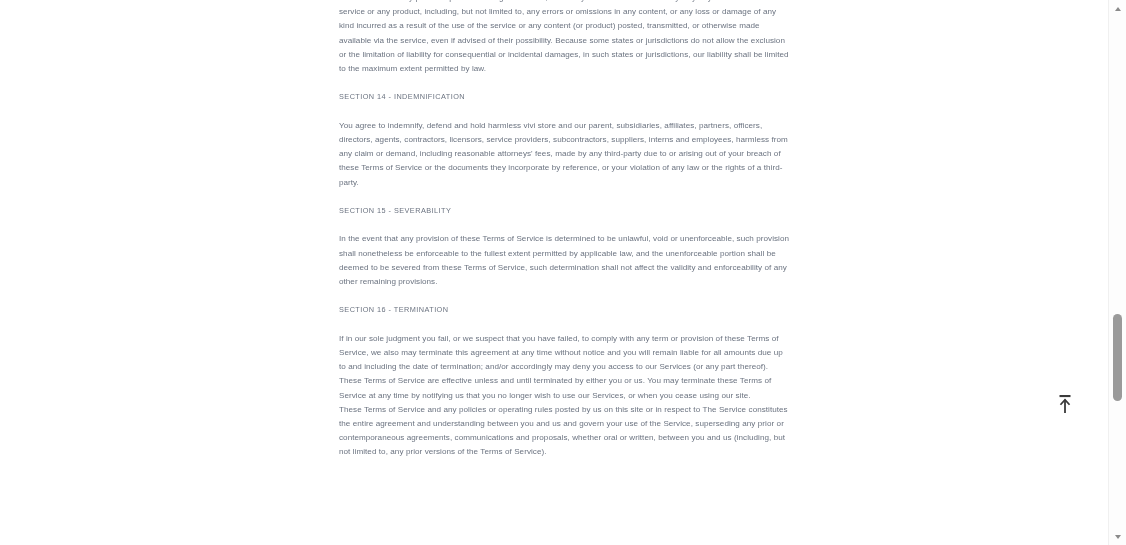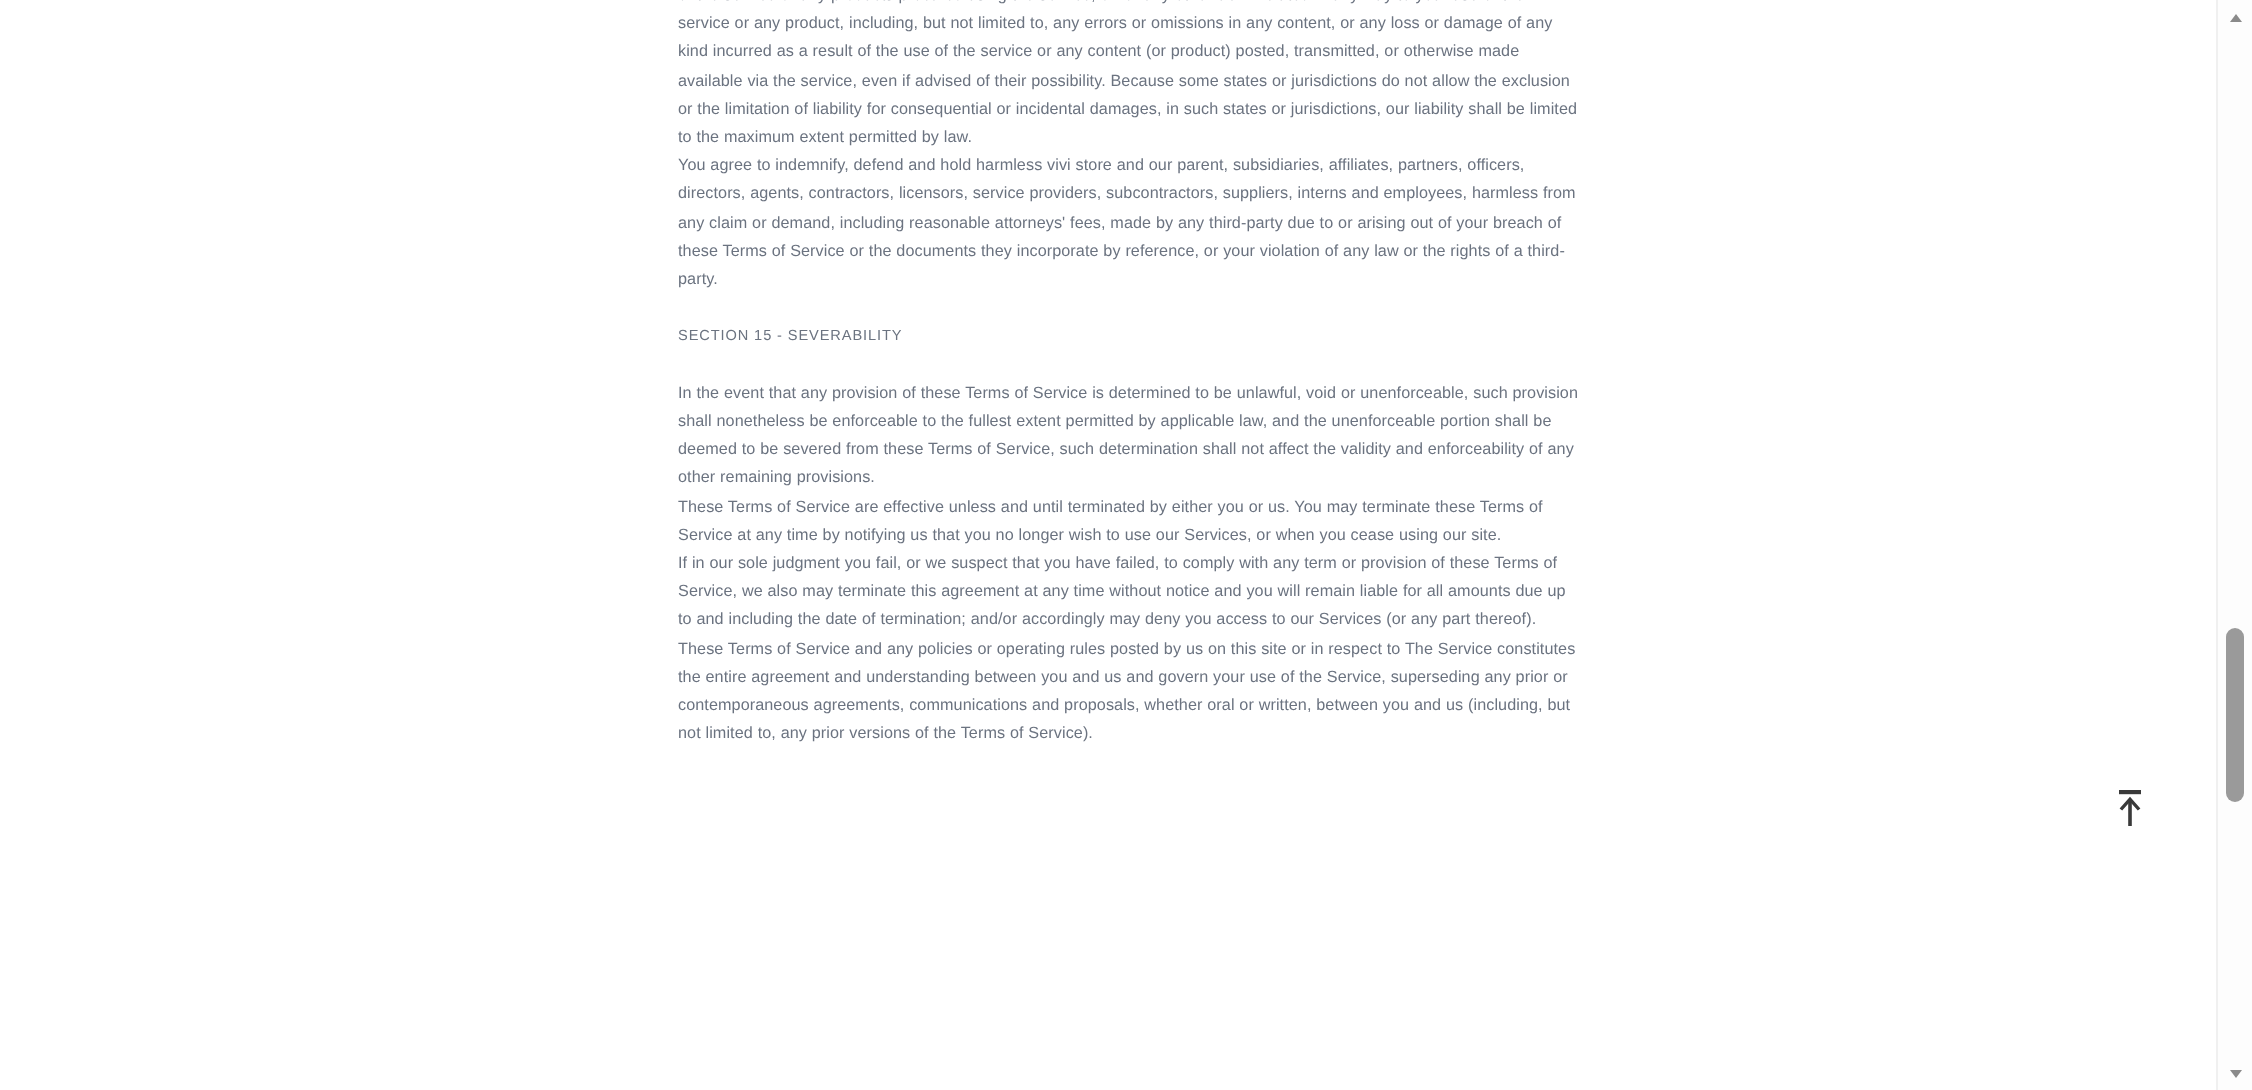--- a/index.html
+++ b/index.html
@@ -121,25 +121,27 @@
     cursor: default;
   }
 </style>
 </head>
 <body>
 
 <div id="page">
 
   <div id="doc-column">
       <p class="para">of the service or any products procured using the service, or for any other claim related in any way to your use of the service or any product, including, but not limited to, any errors or omissions in any content, or any loss or damage of any kind incurred as a result of the use of the service or any content (or product) posted, transmitted, or otherwise made available via the service, even if advised of their possibility. Because some states or jurisdictions do not allow the exclusion or the limitation of liability for consequential or incidental damages, in such states or jurisdictions, our liability shall be limited to the maximum extent permitted by law.</p>
+      <p class="heading">SECTION 14 - INDEMNIFICATION</p>
       <p class="para">You agree to indemnify, defend and hold harmless vivi store and our parent, subsidiaries, affiliates, partners, officers, directors, agents, contractors, licensors, service providers, subcontractors, suppliers, interns and employees, harmless from any claim or demand, including reasonable attorneys' fees, made by any third-party due to or arising out of your breach of these Terms of Service or the documents they incorporate by reference, or your violation of any law or the rights of a third-party.</p>
       <p class="heading">SECTION 15 - SEVERABILITY</p>
       <p class="para">In the event that any provision of these Terms of Service is determined to be unlawful, void or unenforceable, such provision shall nonetheless be enforceable to the fullest extent permitted by applicable law, and the unenforceable portion shall be deemed to be severed from these Terms of Service, such determination shall not affect the validity and enforceability of any other remaining provisions.</p>
+      <p class="heading">SECTION 16 - TERMINATION</p>
+      <p class="para">If in our sole judgment you fail, or we suspect that you have failed, to comply with any term or provision of these Terms of Service, we also may terminate this agreement at any time without notice and you will remain liable for all amounts due up to and including the date of termination; and/or accordingly may deny you access to our Services (or any part thereof).</p>
       <p class="para">These Terms of Service are effective unless and until terminated by either you or us. You may terminate these Terms of Service at any time by notifying us that you no longer wish to use our Services, or when you cease using our site.</p>
-      <p class="para">If in our sole judgment you fail, or we suspect that you have failed, to comply with any term or provision of these Terms of Service, we also may terminate this agreement at any time without notice and you will remain liable for all amounts due up to and including the date of termination; and/or accordingly may deny you access to our Services (or any part thereof).</p>
       <p class="para">These Terms of Service and any policies or operating rules posted by us on this site or in respect to The Service constitutes the entire agreement and understanding between you and us and govern your use of the Service, superseding any prior or contemporaneous agreements, communications and proposals, whether oral or written, between you and us (including, but not limited to, any prior versions of the Terms of Service).</p>
     </div>
 
   <button id="back-to-top" title="Back to top">
     <span>
       <svg width="20" height="22" viewBox="0 0 20 22" aria-hidden="true">
         <rect x="4.5" y="2" width="11" height="2.1" fill="#3a3a3a"></rect>
         <rect x="9.1" y="6.6" width="1.8" height="13.4" fill="#3a3a3a"></rect>
         <path d="M10 5.4 L15.2 11.3 L13.9 12.3 L10 7.9 L6.1 12.3 L4.8 11.3 Z" fill="#3a3a3a"></path>
       </svg>

